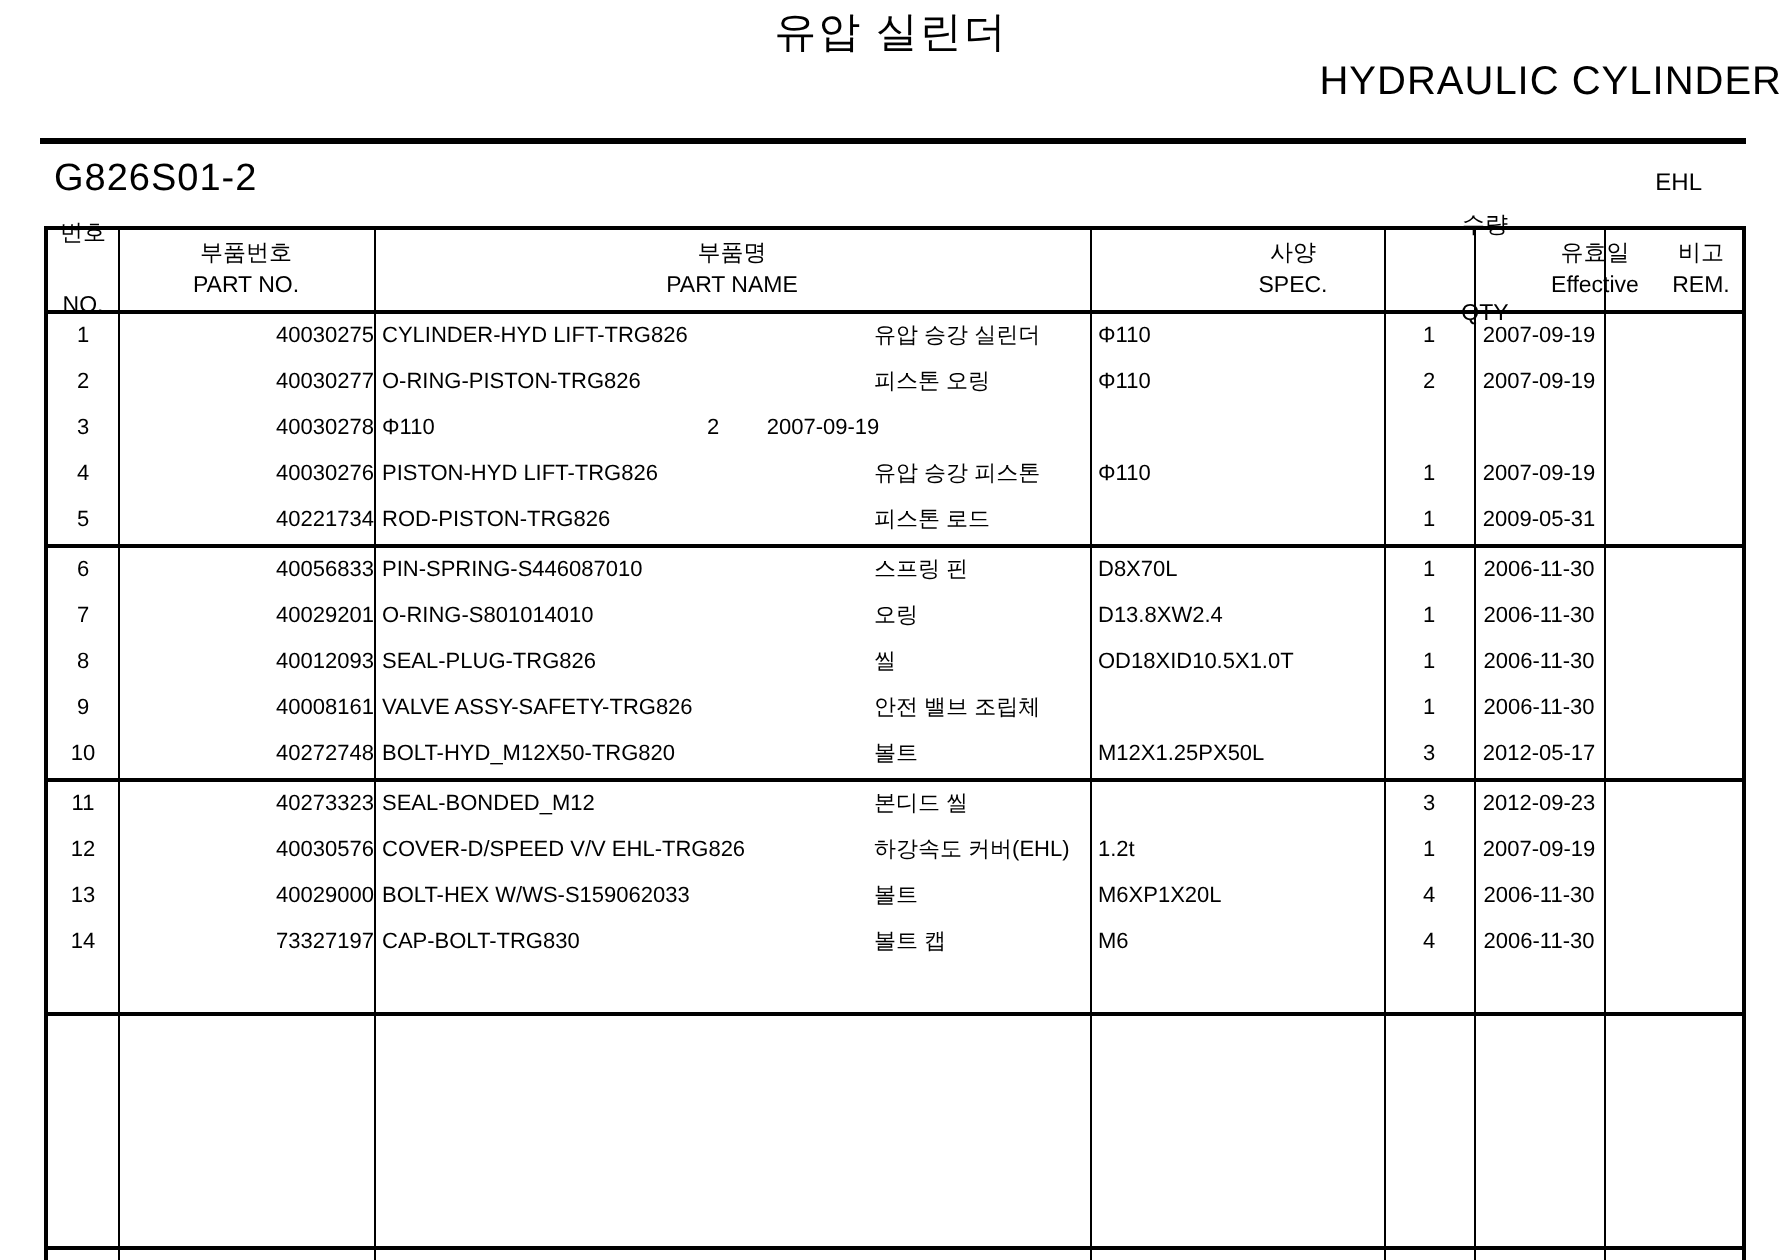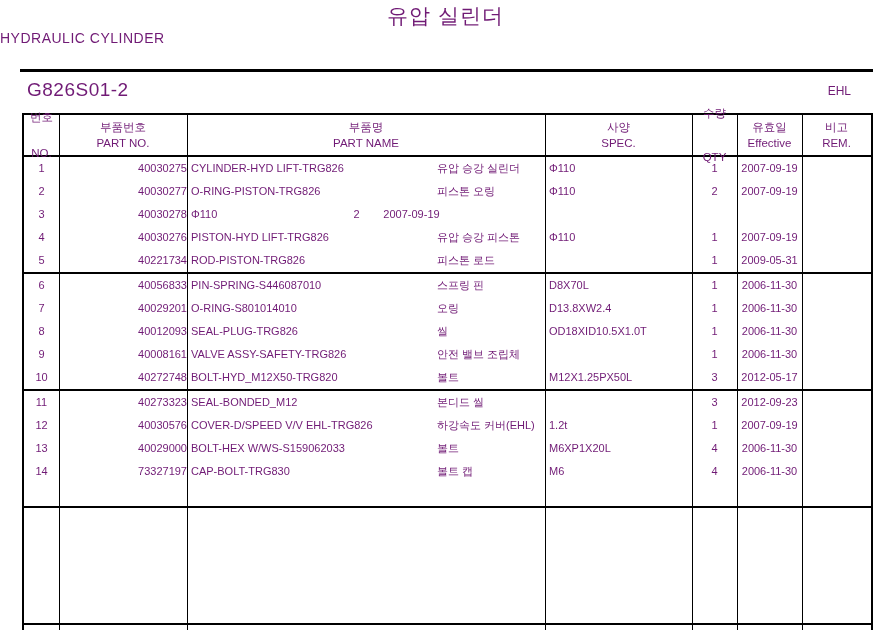--- a/index.html
+++ b/index.html
@@ -1,27 +1,27 @@
 <!DOCTYPE html>
 <html><head>
 <meta charset="utf-8">
 <style>
   html,body { margin:0; padding:0; background:#ffffff; }
   .page {
     position:relative; width:891px; height:630px; overflow:hidden;
-    background:#ffffff; color:#701a75;
+    background:#ffffff; color:#000000;
     font-family:"Liberation Sans", sans-serif;
   }
   .title-kr {
     position:absolute; top:2px; left:0; width:100%;
     text-align:center; font-size:21px; letter-spacing:1px; font-weight:500;
   }
   .title-en {
     position:absolute; top:30px; left:0; width:100%;
-    text-align:left; font-size:14px; letter-spacing:0.5px; font-weight:500;
+    text-align:right; font-size:20px; letter-spacing:0.5px; font-weight:500;
   }
   .rule {
     position:absolute; left:20px; top:69px; width:853px; height:3px; background:#000;
   }
   .doc-code {
     position:absolute; left:27px; top:79px; font-size:19px; letter-spacing:0.5px;
   }
   .variant {
     position:absolute; right:40px; top:84px; font-size:12px;
   }
@@ -72,21 +72,21 @@
         <span>NO.</span>
       </div>
       <div class="hc w-pn">
         <span>부품번호</span>
         <span>PART NO.</span>
       </div>
       <div class="hc w-name" style="padding-left:0;text-align:right;">
         <span>부품명</span>
         <span>PART NAME</span>
       </div>
-      <div class="hc w-spec" style="padding-left:0;">
+      <div class="hc w-spec" style="padding-left:0;margin-left:28px;">
         <span>사양</span>
         <span>SPEC.</span>
       </div>
       <div class="hc w-qty">
         <span>수량</span>
         <span>QTY</span>
       </div>
       <div class="hc w-eff">
         <span>유효일</span>
         <span>Effective</span>

